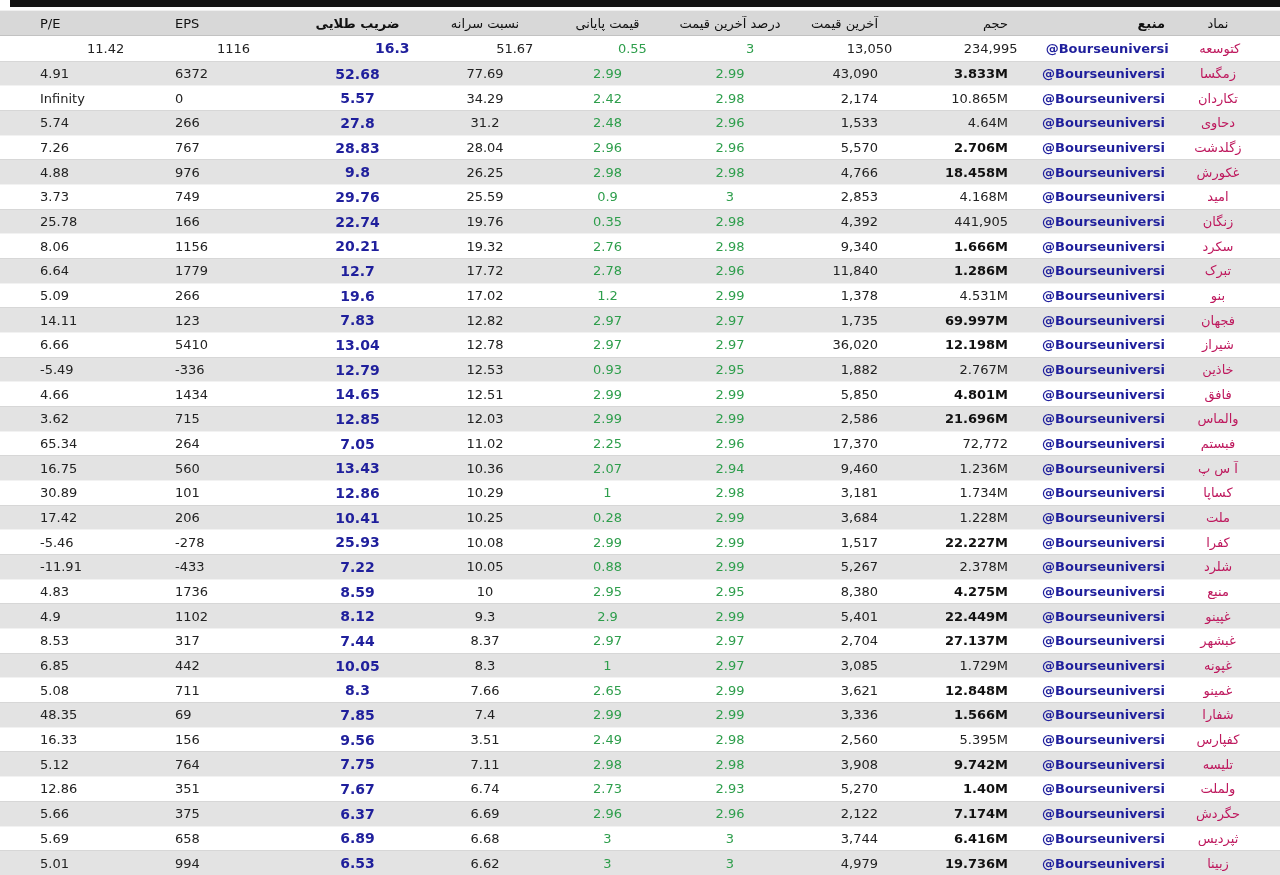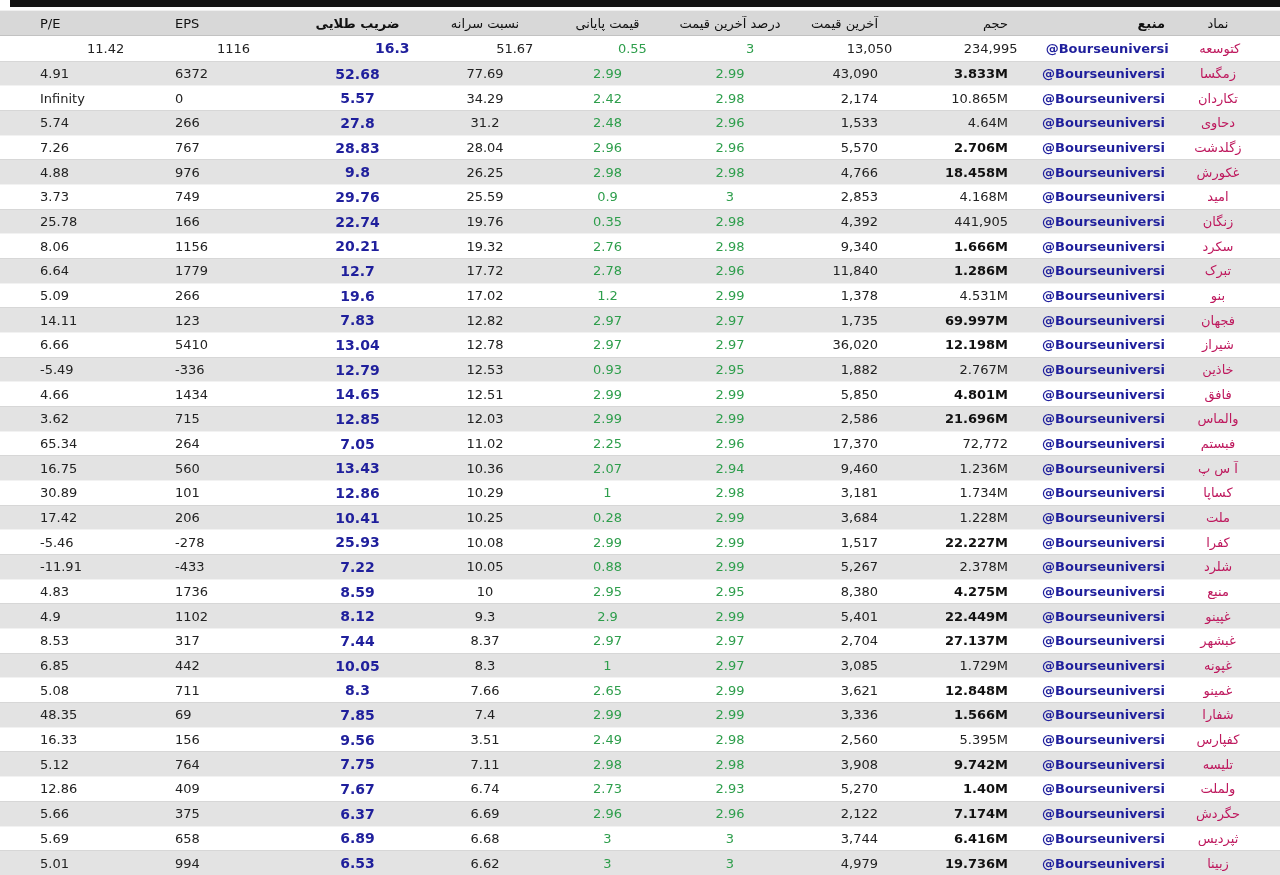--- a/index.html
+++ b/index.html
@@ -421,21 +421,21 @@
         <div class="td c-ratio">7.11</div>
         <div class="td c-close">2.98</div>
         <div class="td c-pct">2.98</div>
         <div class="td c-last">3,908</div>
         <div class="td c-vol b">9.742M</div>
         <div class="td c-src">@Bourseuniversi</div>
         <div class="td c-sym fa">تلیسه</div>
       </div>
       <div class="tr">
         <div class="td c-pe">12.86</div>
-        <div class="td c-eps">409</div>
+        <div class="td c-eps">351</div>
         <div class="td c-golden">7.67</div>
         <div class="td c-ratio">6.74</div>
         <div class="td c-close">2.73</div>
         <div class="td c-pct">2.93</div>
         <div class="td c-last">5,270</div>
         <div class="td c-vol b">1.40M</div>
         <div class="td c-src">@Bourseuniversi</div>
         <div class="td c-sym fa">ولملت</div>
       </div>
       <div class="tr alt">

